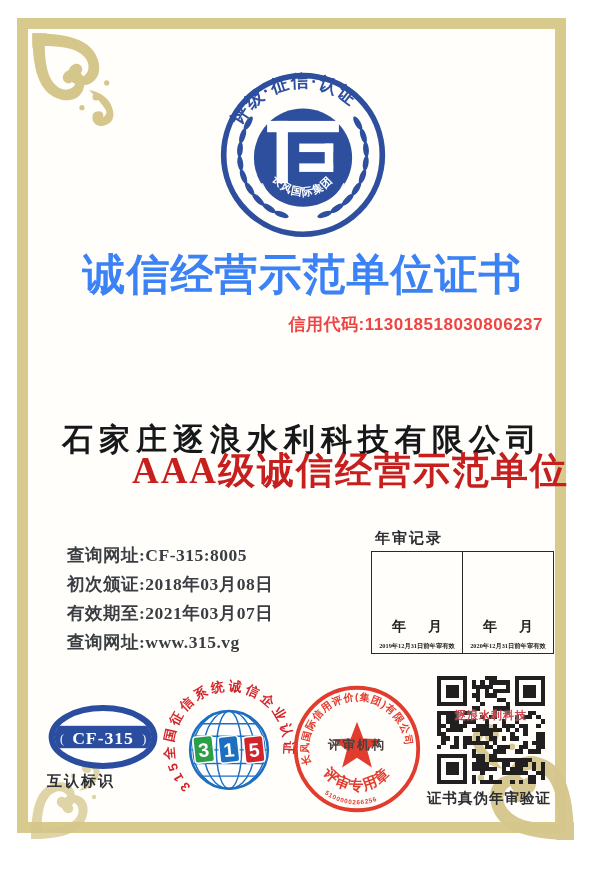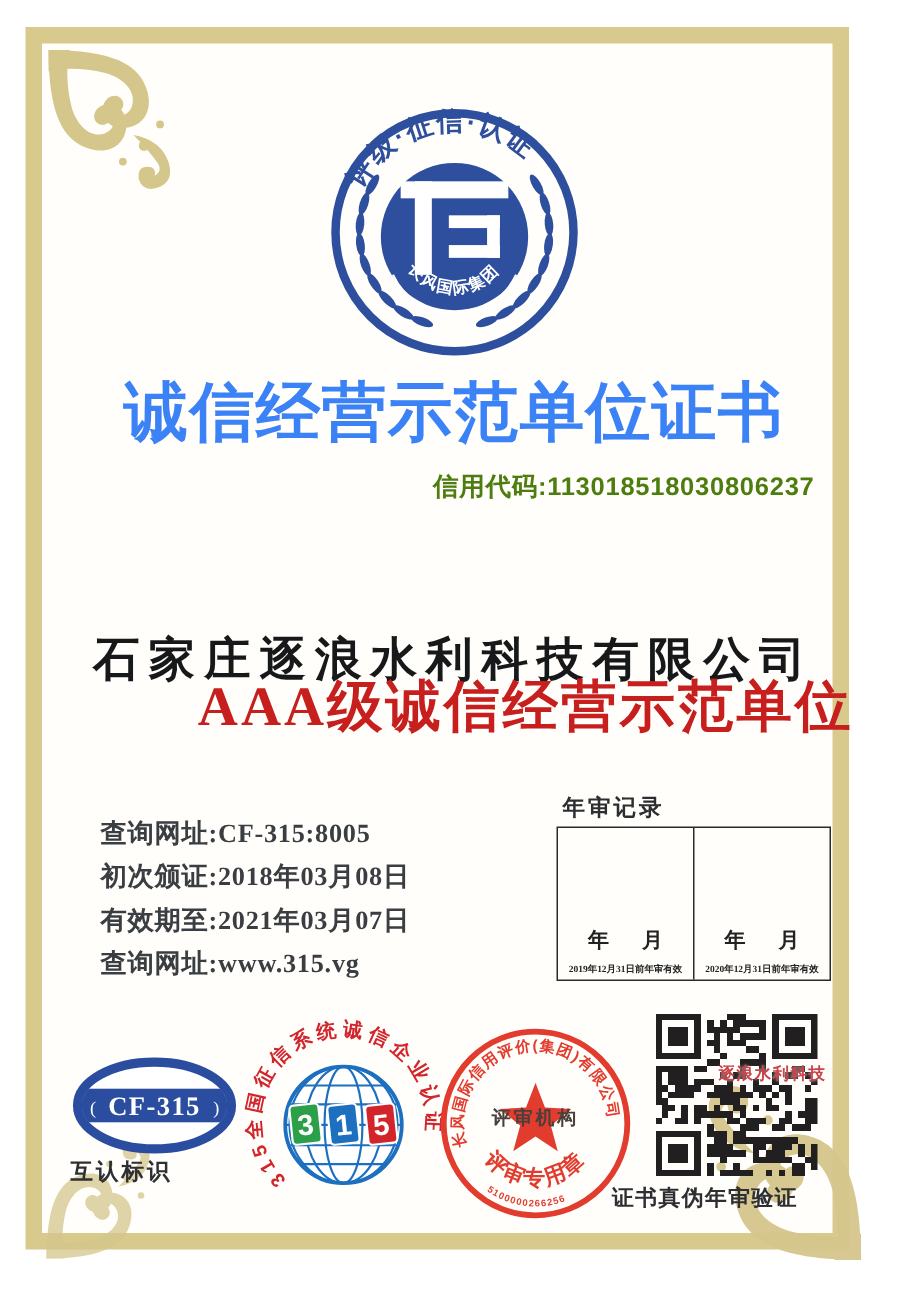--- a/index.html
+++ b/index.html
@@ -7,21 +7,21 @@
         font-family:"Liberation Sans",sans-serif;}
   .frame{position:absolute;left:17px;top:18px;width:549px;height:815px;
          border:11px solid #d8ca8c;background:#fffefb;box-sizing:border-box;}
   .corner{position:absolute;pointer-events:none;}
   .corner.tl{left:30px;top:31px;width:118px;height:118px;}
   .corner.bl{left:29px;bottom:32px;width:100px;height:100px;transform:scaleY(-1);opacity:.75;}
   .corner.br{right:28px;bottom:30px;width:148px;height:148px;transform:scale(-1,-1);opacity:.95;}
   .badge-logo{position:absolute;left:50%;top:68px;width:170px;height:170px;transform:translateX(-50%);}
   .title{position:absolute;top:246px;left:0;width:100%;text-align:center;
          font-size:43px;font-weight:bold;color:#3b82f6;letter-spacing:1px;}
-  .credit{position:absolute;top:313px;right:62px;font-size:17px;font-weight:bold;color:#4d7c0f;letter-spacing:.5px;}
+  .credit{position:absolute;top:313px;right:62px;font-size:17px;font-weight:bold;color:#ef4444;letter-spacing:.5px;}
   .company{position:absolute;top:379px;left:0;width:100%;text-align:center;
            font-size:31px;font-weight:bold;color:#17181a;letter-spacing:6px;margin-top:40px;}
   .rating{position:absolute;top:446px;left:0;width:100%;text-align:center;
           font-family:"Liberation Serif",serif;font-size:37px;font-weight:bold;color:#c61f1e;letter-spacing:2px;padding-left:48px;}
   .details{position:absolute;left:67px;top:541px;font-family:"Liberation Serif",serif;
            font-size:17.5px;font-weight:bold;color:#3a3d41;line-height:29px;letter-spacing:.5px;}
   .ar-title{position:absolute;left:375px;top:529px;font-family:"Liberation Serif",serif;
             font-size:15px;font-weight:bold;color:#2c2e31;letter-spacing:2px;}
   .ar-table{position:absolute;left:371px;top:551px;width:183px;height:103px;
             border:1.5px solid #2a2a2a;box-sizing:border-box;display:flex;}
@@ -33,22 +33,22 @@
            font-family:"Liberation Serif",serif;font-size:7px;font-weight:bold;color:#222;transform:scale(.9);}
   .cf315-svg{position:absolute;left:47px;top:704px;width:112px;height:66px;}
   .cap1{position:absolute;left:47px;top:772px;width:112px;text-align:left;
         font-family:"Liberation Serif",serif;font-size:15px;font-weight:bold;color:#2d2f33;letter-spacing:2px;}
   .globe-svg{position:absolute;left:161px;top:678px;width:136px;height:136px;}
   .stamp-svg{position:absolute;left:289px;top:681px;width:136px;height:136px;}
   .qr-wrap{position:absolute;left:437px;top:676px;width:108px;height:108px;}
   .qr-wrap svg{width:108px;height:108px;display:block;}
   .qr-overlay{position:absolute;left:0;top:32px;width:100%;text-align:center;
               font-size:11px;font-weight:bold;color:#c8434a;letter-spacing:1px;
-              text-shadow:0 0 2px rgba(255,255,255,.6);padding-left:24px;}
-  .cap2{position:absolute;left:408px;top:789px;width:142px;text-align:left;
+              text-shadow:0 0 2px rgba(255,255,255,.6);}
+  .cap2{position:absolute;left:418px;top:789px;width:142px;text-align:center;
         font-family:Liberation Mono, monospace;font-size:14.5px;font-weight:bold;color:#2d2f33;letter-spacing:1px;}
   .gold{fill:#d5c68c;}
 </style>
 </head>
 <body>
 
 <div class="page">
 
   <svg width="0" height="0" style="position:absolute">
     <defs>

